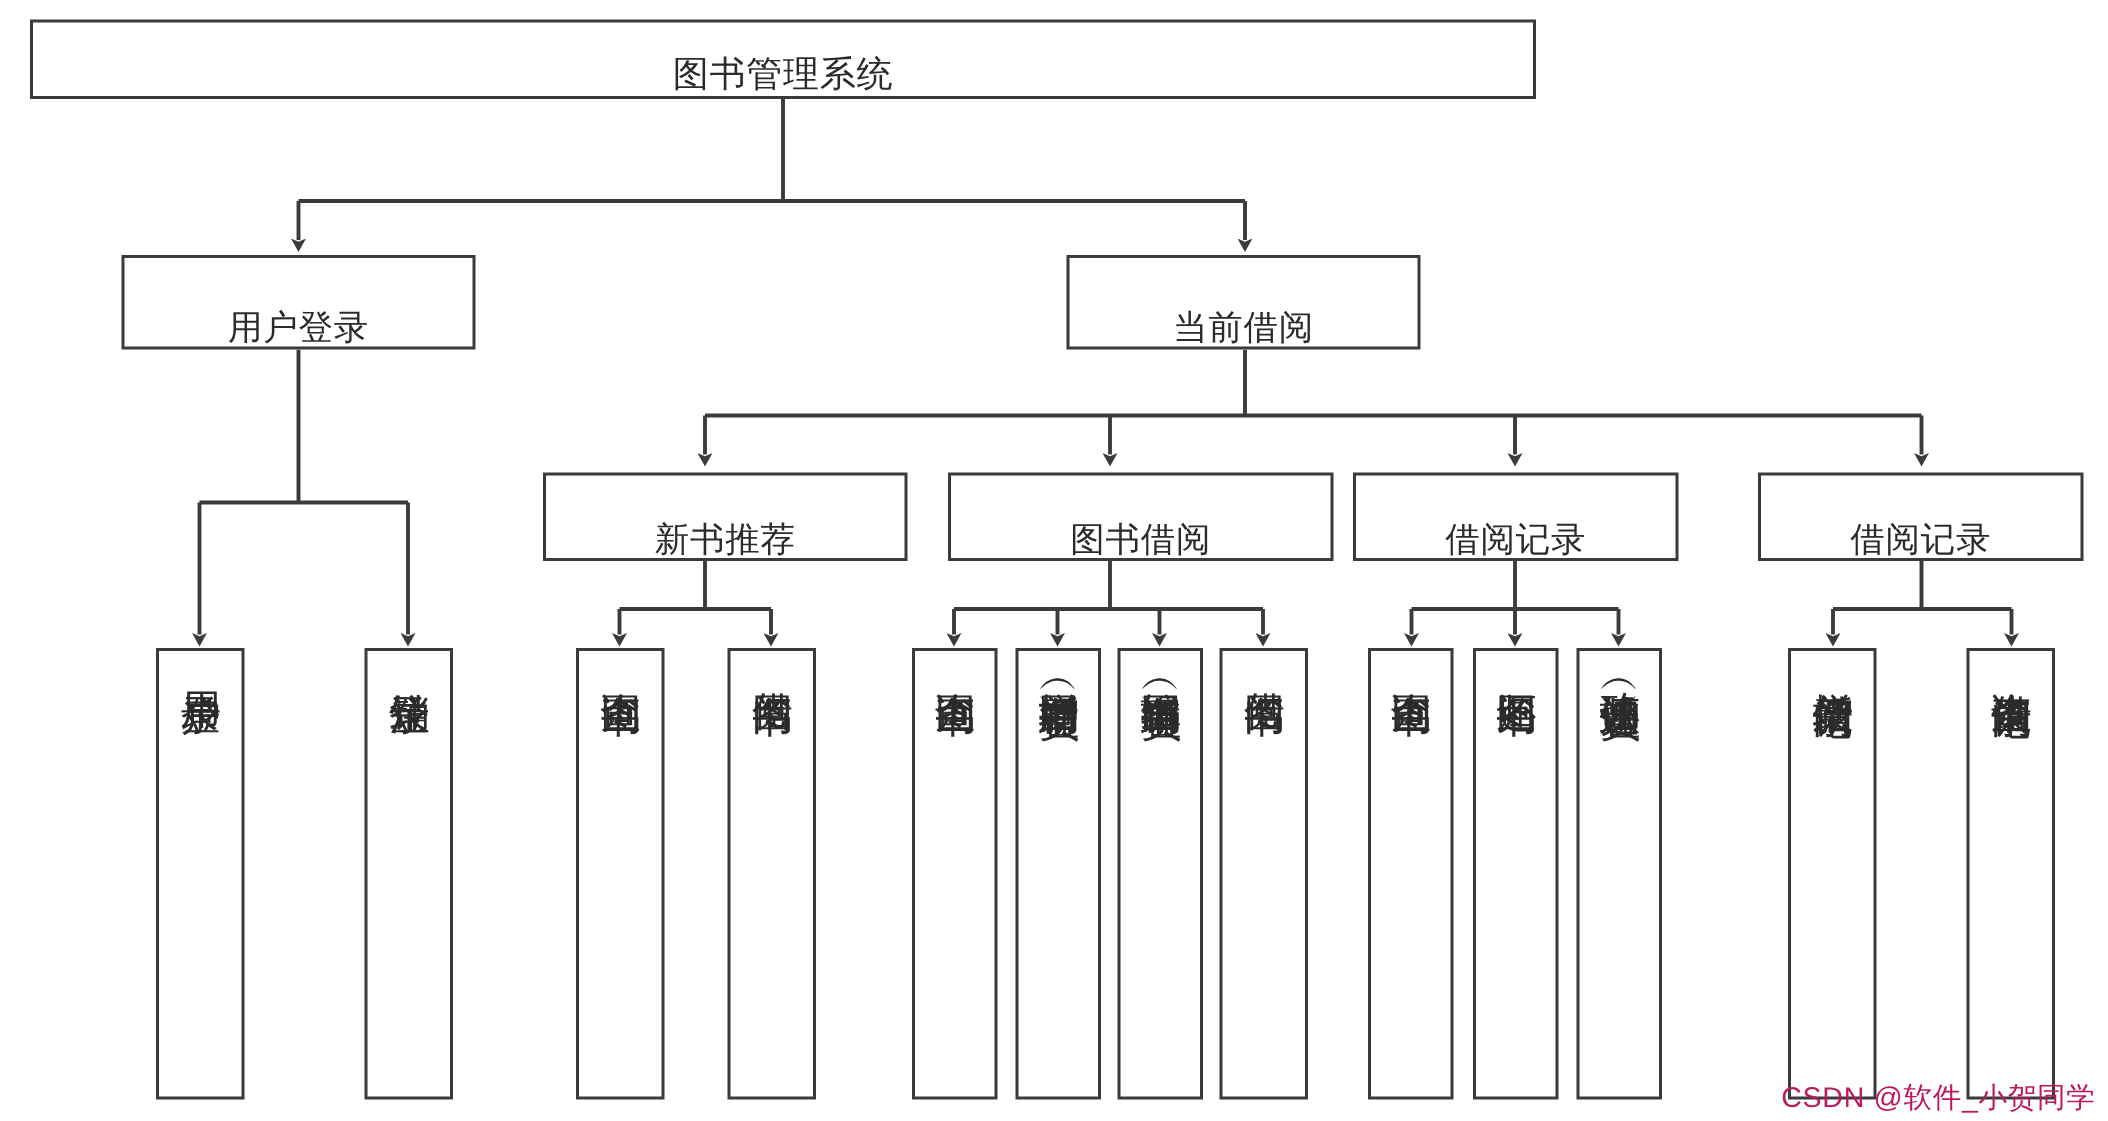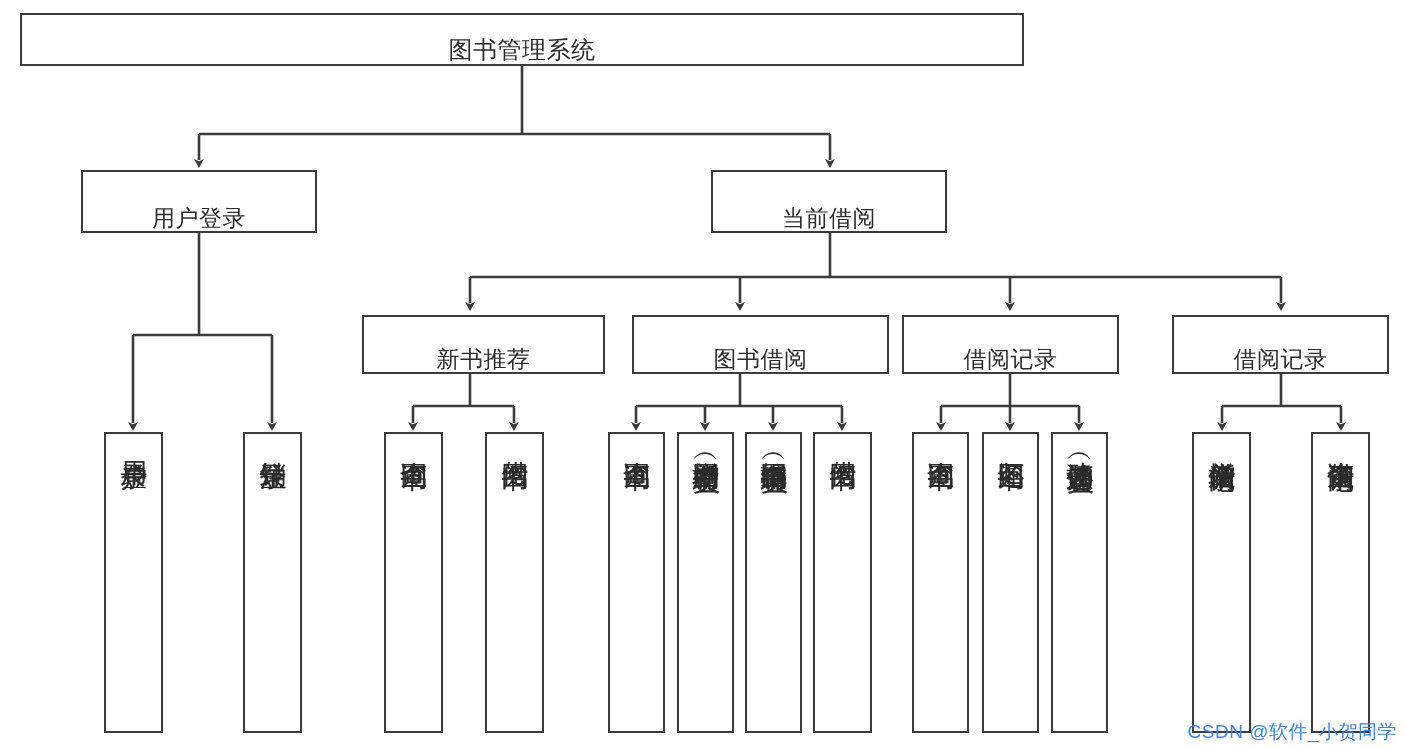--- a/index.html
+++ b/index.html
@@ -60,21 +60,21 @@
     letter-spacing: 1px;
     white-space: normal;
     max-height: 288px;
   }
   .leaf.tall .lbl { max-height: 290px; }
   .watermark {
     position: absolute;
     right: 8px;
     bottom: 2px;
     font-size: 19px;
-    color: #3b82f6;
+    color: #be185d;
     letter-spacing: 0.5px;
     white-space: nowrap;
     user-select: none;
   }
 </style>
 </head>
 <body>
 
 <div id="canvas">
 

